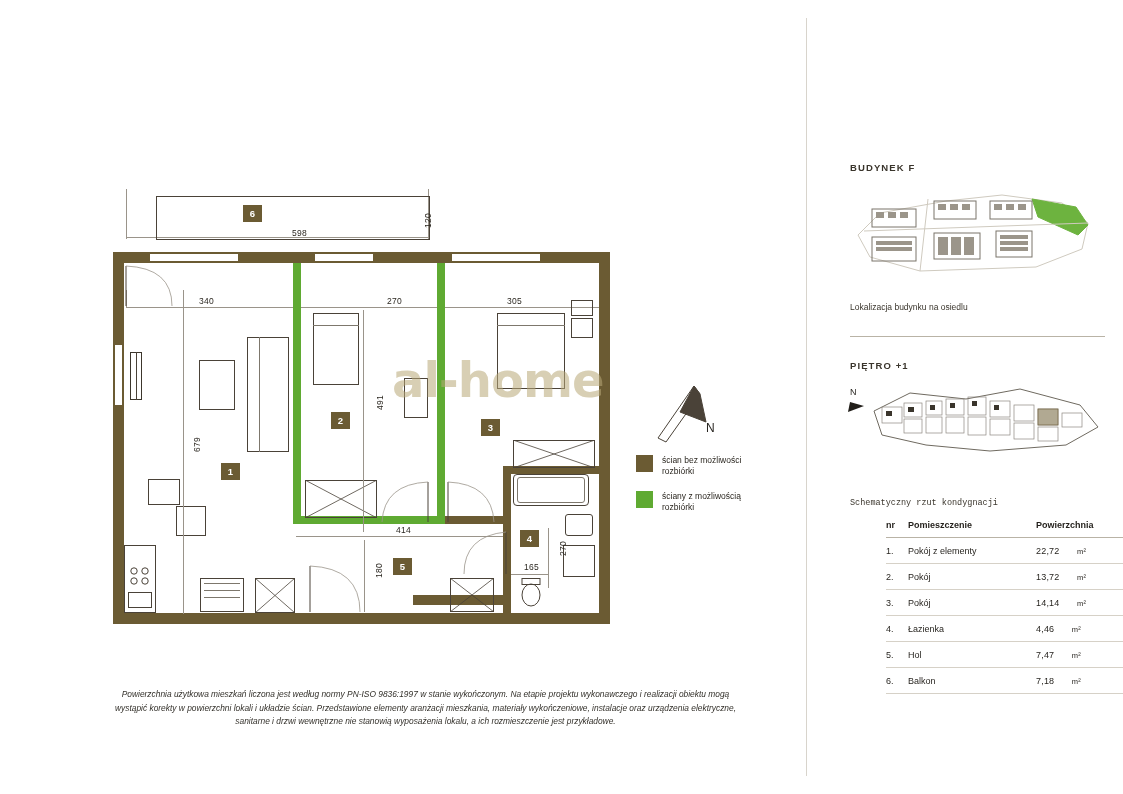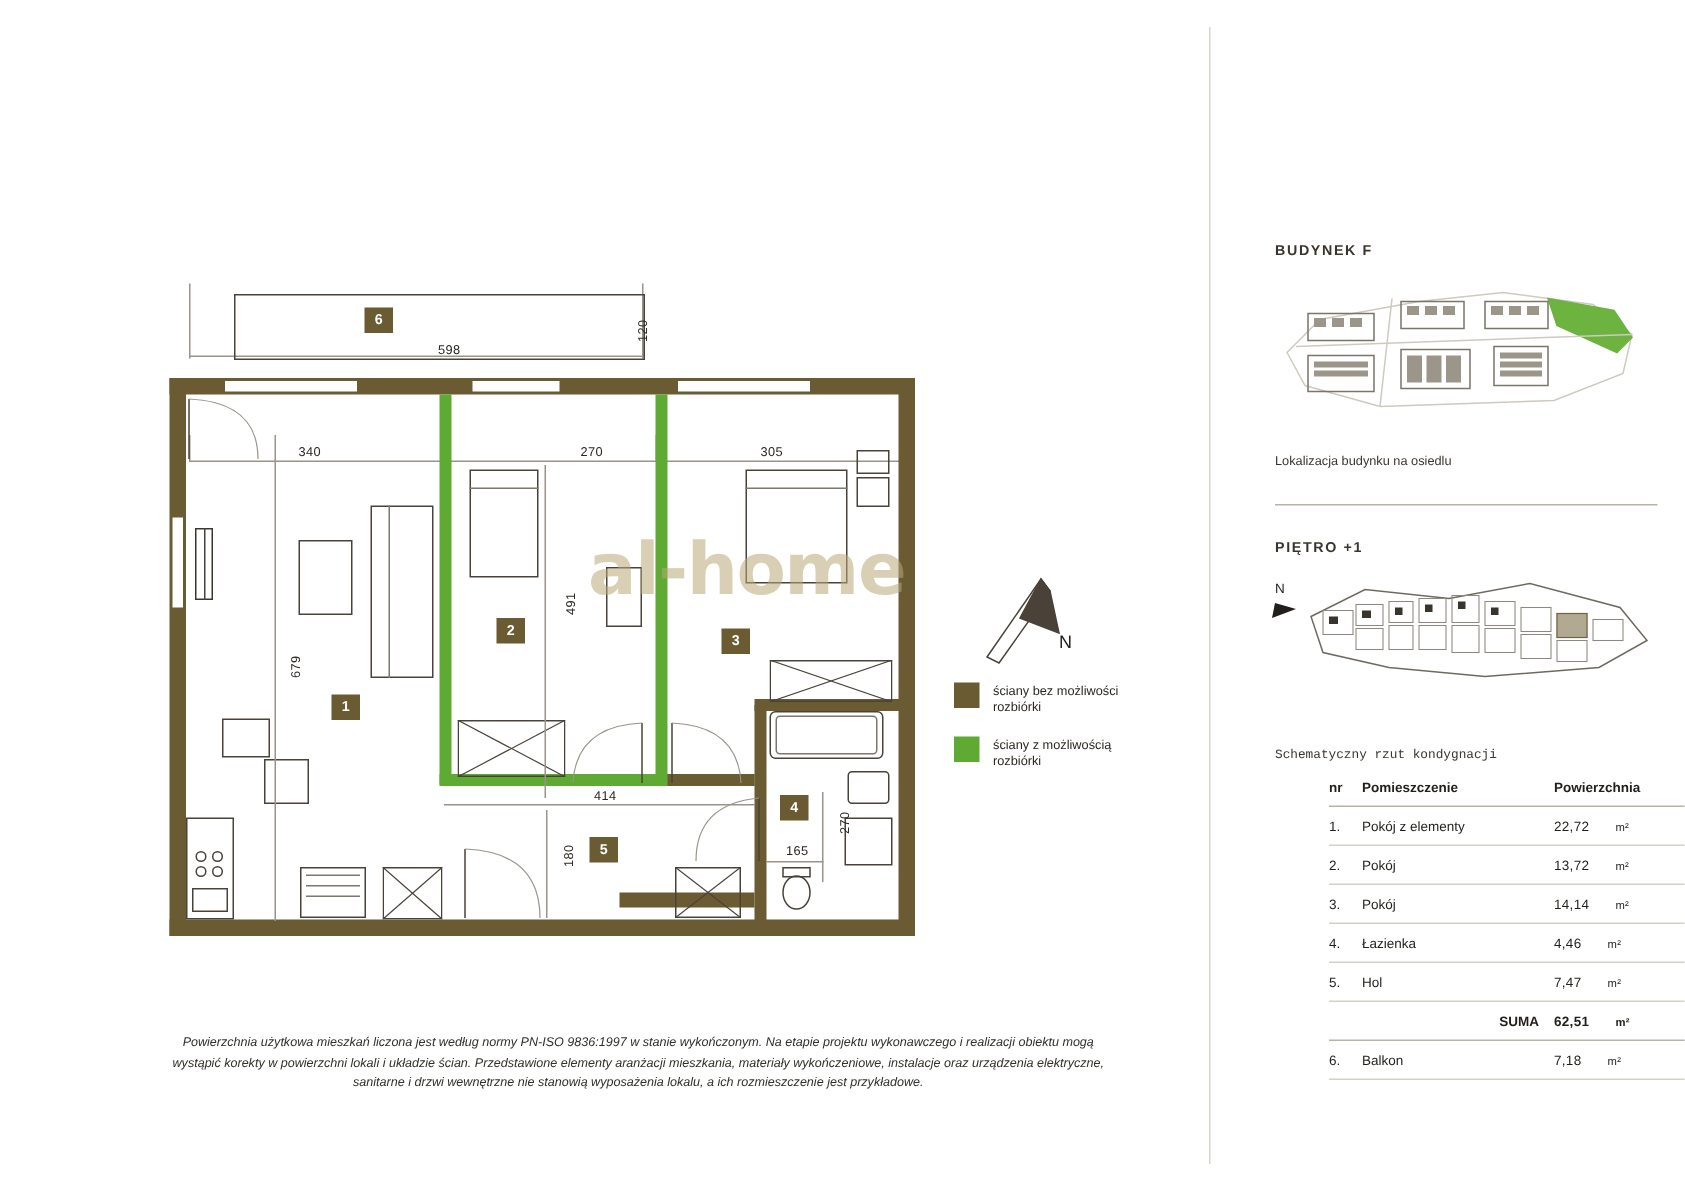--- a/index.html
+++ b/index.html
@@ -303,21 +303,21 @@
     <svg class="compass" viewBox="0 0 80 62">
       <polygon points="8,56 44,4 50,12 16,60" fill="#ffffff" stroke="#4a4238" stroke-width="1"></polygon>
       <polygon points="44,4 50,12 56,40 30,30" fill="#4a4238" stroke="#4a4238" stroke-width="1"></polygon>
     </svg>
     <div class="compass-n">N</div>
 
     <div class="legend">
       <div class="legend-row">
         <div class="legend-swatch" style="background:#6b5b33;"></div>
         <div class="legend-text">
-          <div>ściany bez  możliwości</div>
+          <div>ścian bez  możliwości</div>
           <div>rozbiórki</div>
         </div>
       </div>
       <div class="legend-row">
         <div class="legend-swatch" style="background:#5faa32;"></div>
         <div class="legend-text">
           <div>ściany z  możliwością</div>
           <div>rozbiórki</div>
         </div>
       </div>
@@ -441,25 +441,20 @@
         <tr>
           <td class="c-nr">4.</td>
           <td class="c-name">Łazienka</td>
           <td class="c-area num"><span>4,46</span>&nbsp;&nbsp;<span class="unit">m²</span></td>
         </tr>
         <tr>
           <td class="c-nr">5.</td>
           <td class="c-name">Hol</td>
           <td class="c-area num"><span>7,47</span>&nbsp;&nbsp;<span class="unit">m²</span></td>
         </tr>
-        <tr class="sum">
-          <td class="c-nr"></td>
-          <td class="c-name lbl">SUMA</td>
-          <td class="c-area num"><span>62,51</span>&nbsp;&nbsp;<span class="unit">m²</span></td>
-        </tr>
         <tr>
           <td class="c-nr">6.</td>
           <td class="c-name">Balkon</td>
           <td class="c-area num"><span>7,18</span>&nbsp;&nbsp;<span class="unit">m²</span></td>
         </tr>
       </tbody>
     </table>
 
   </div>
 </div>

